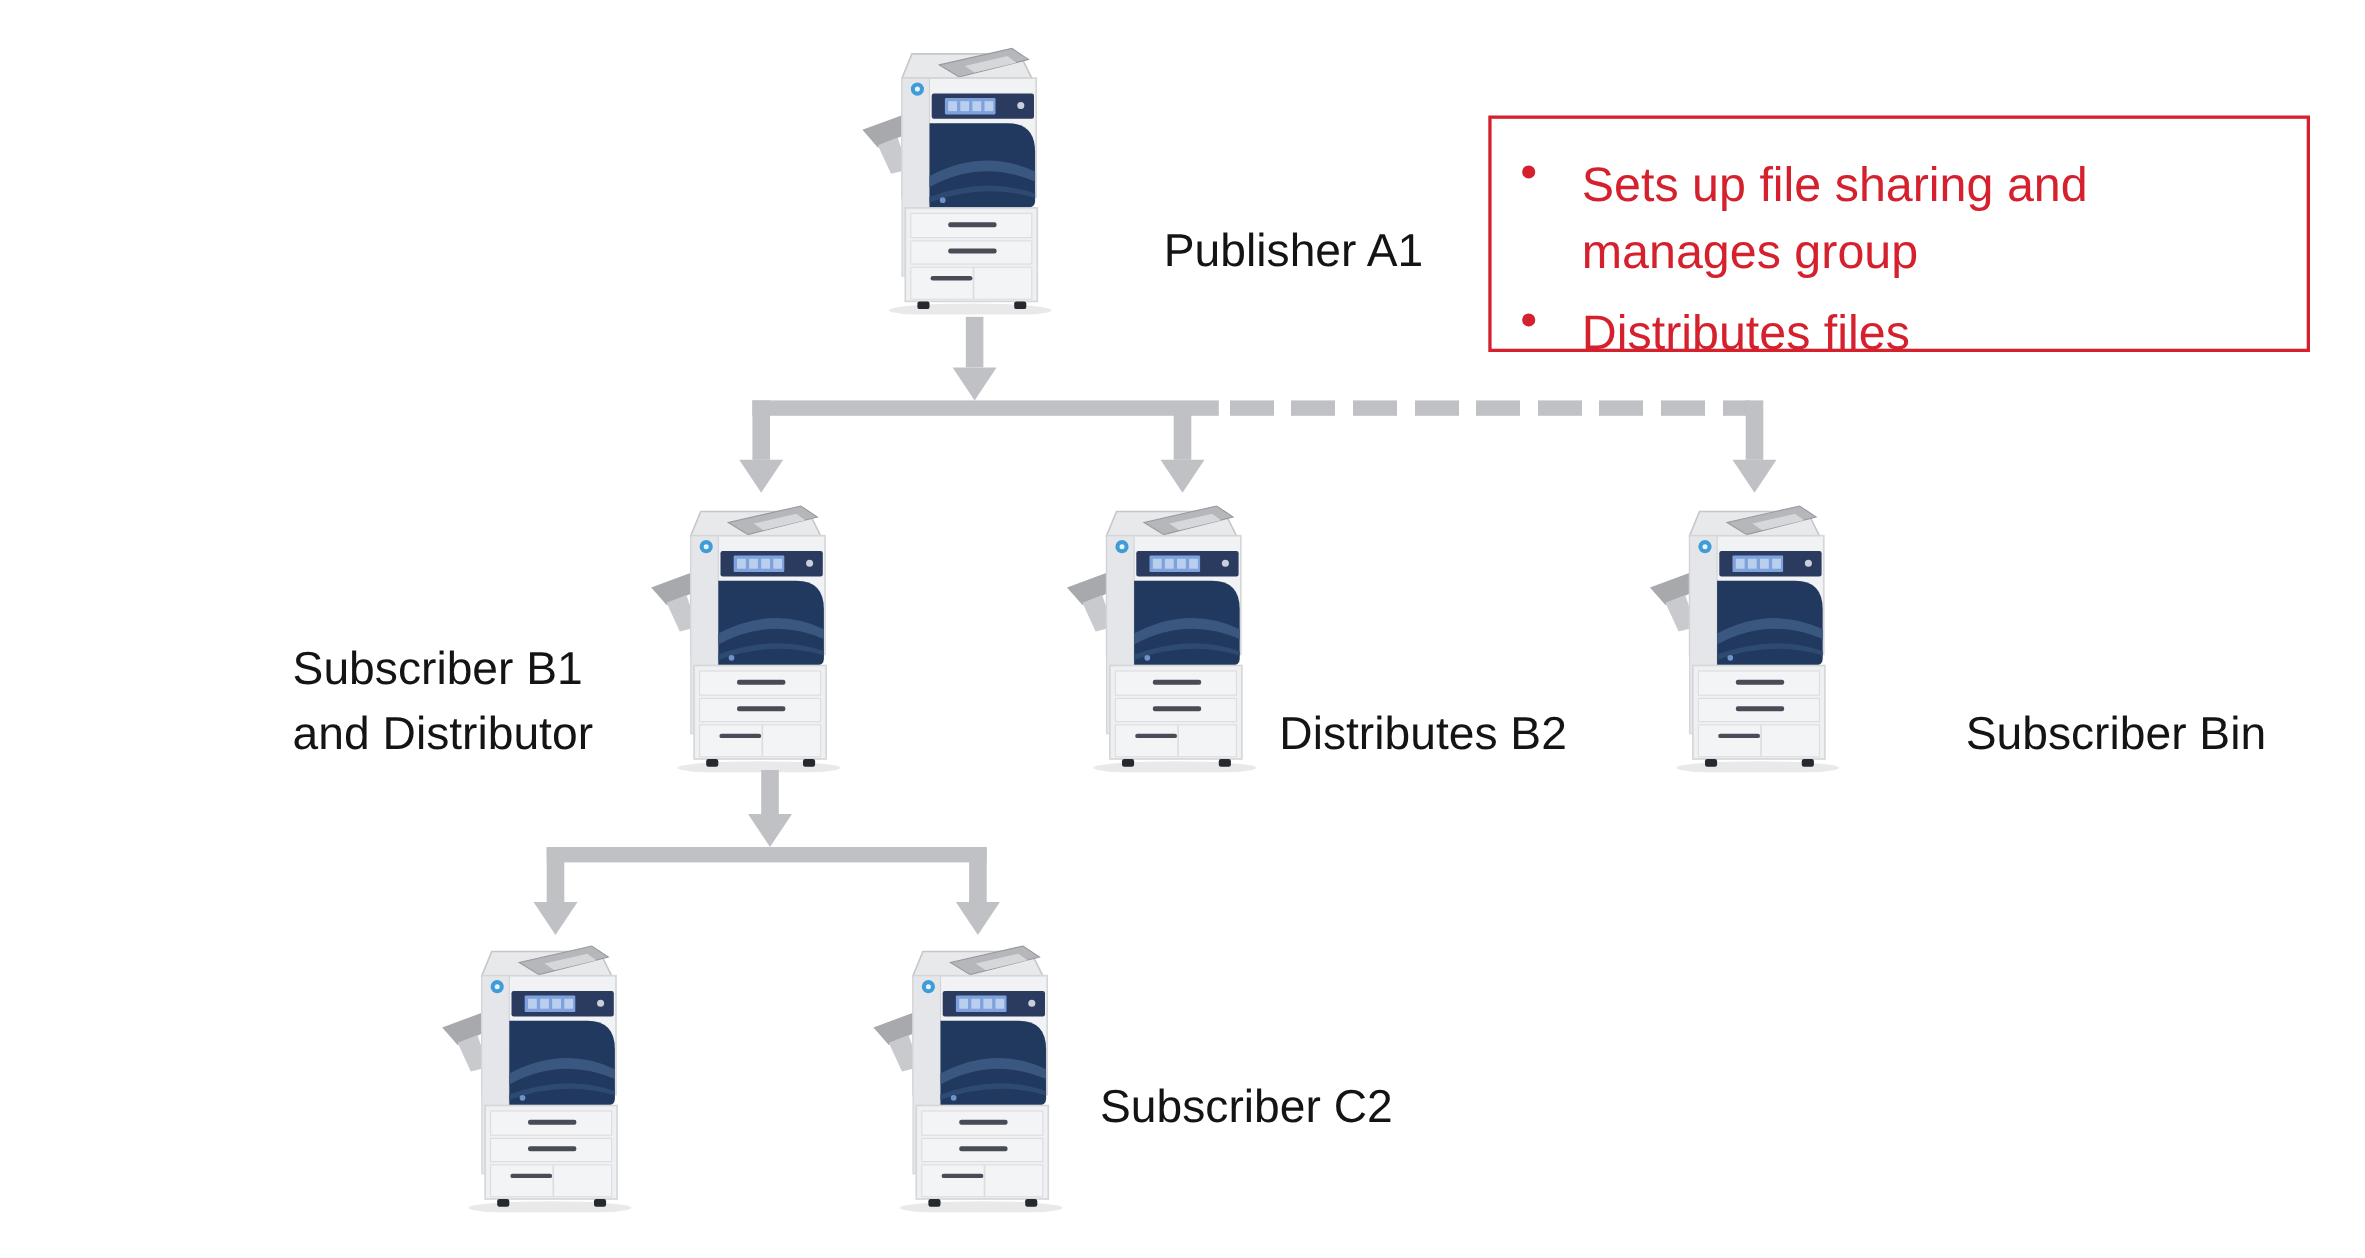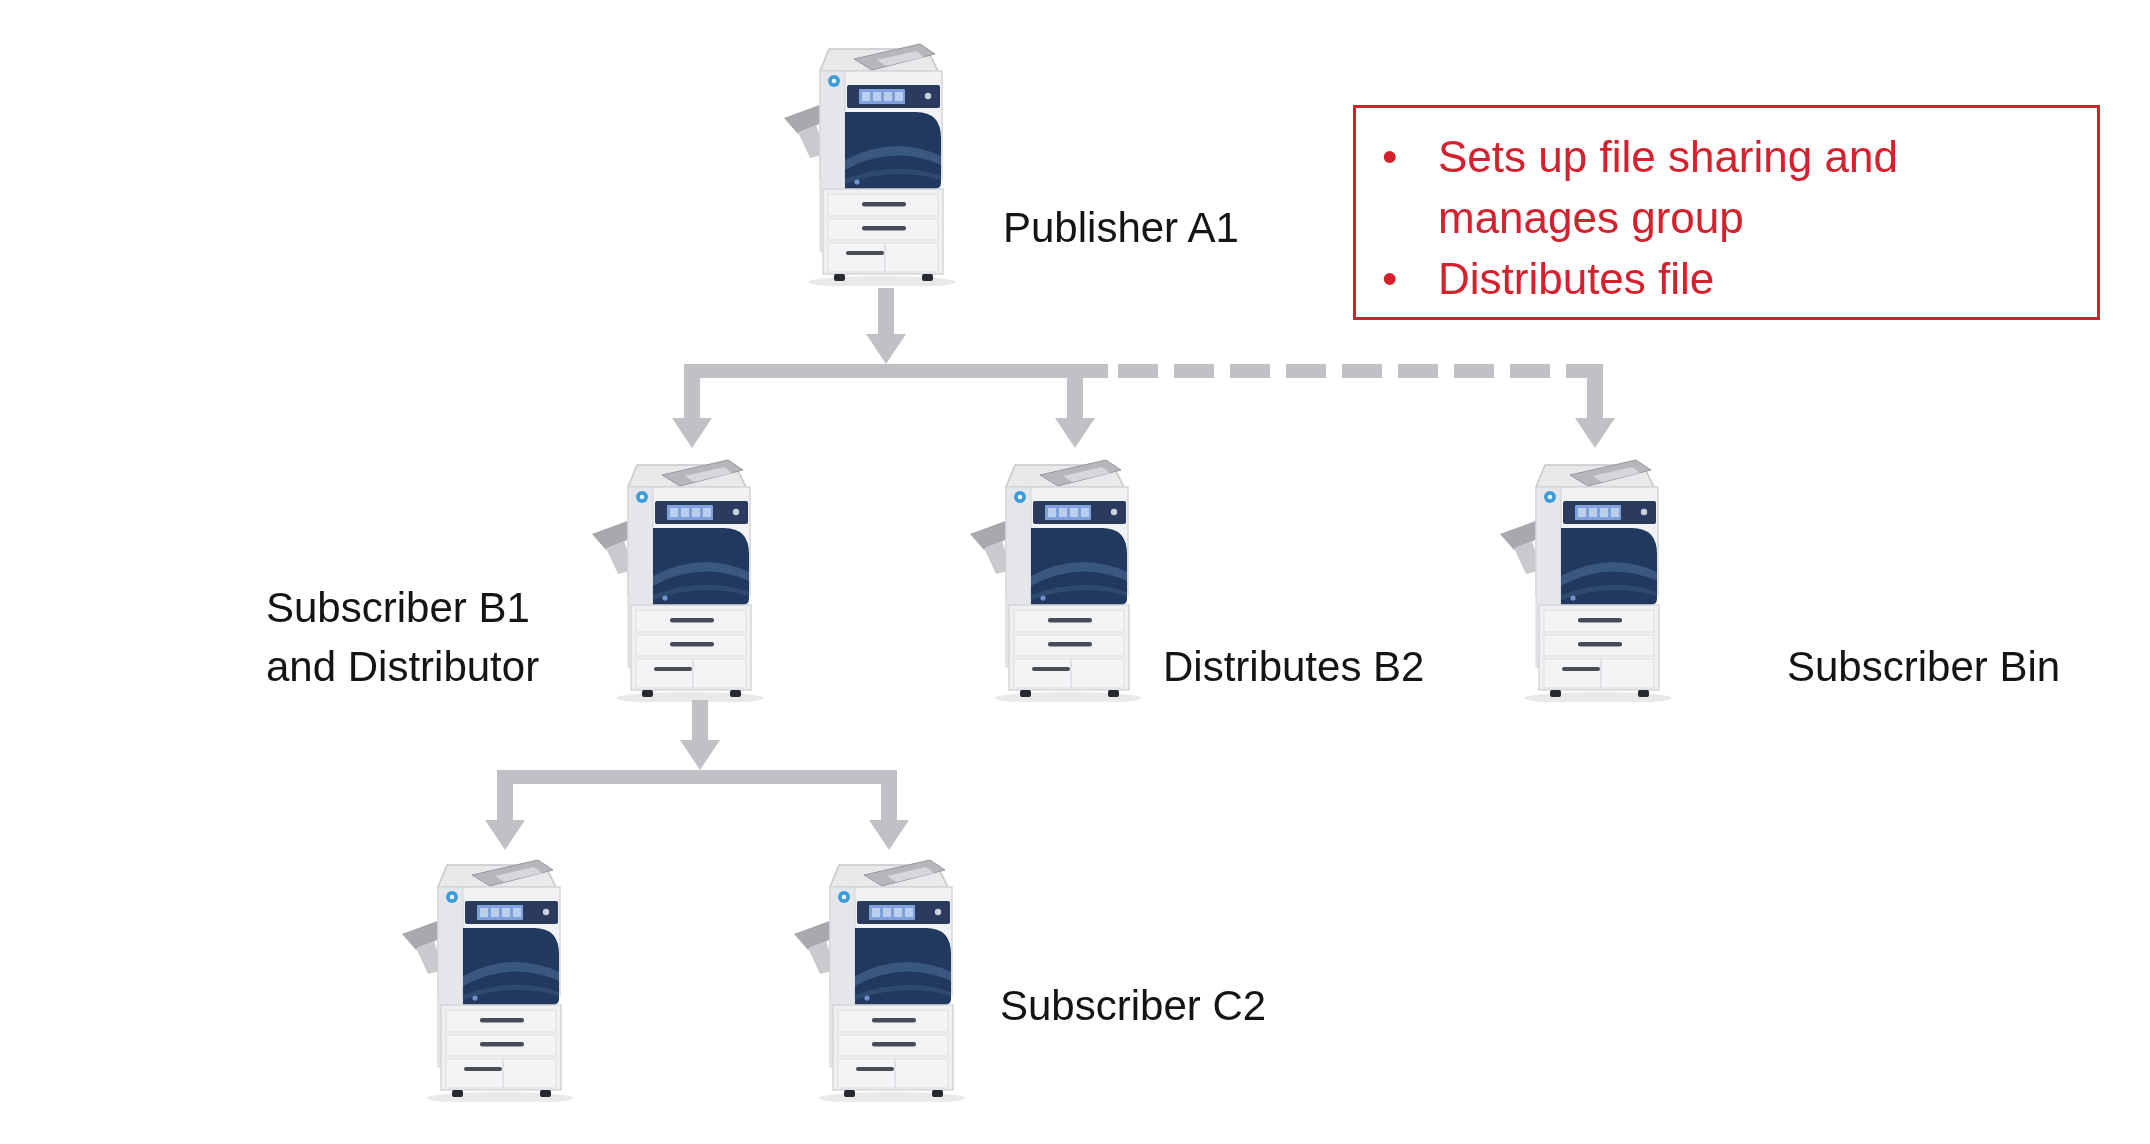--- a/index.html
+++ b/index.html
@@ -26,21 +26,21 @@
     border-top:30px solid #BFC1C4;
   }
   
   .callout{
     position:absolute;left:1353px;top:105px;width:747px;height:215px;
     border:3px solid #D4212D;background:#fff;box-sizing:border-box;
     padding:18px 18px 0 26px;color:#D4212D;font-size:44px;line-height:61px;
   }
   .callout-row{display:flex;align-items:flex-start;}
   .callout-bullet{flex:0 0 56px;text-align:left;}
-  .callout-text{flex:1;}
+  .callout-text{flex:1;margin-top:12px;}
 </style>
 </head>
 <body>
 
 <svg width="0" height="0" style="position:absolute" aria-hidden="true">
   <defs>
     <g id="mfp">
       <ellipse cx="100" cy="246" rx="74" ry="6" fill="#C7C8CA" opacity="0.4"></ellipse>
 
       <polygon points="2,82 40,68 50,82 16,98" fill="#A7A9AD"></polygon>
@@ -122,21 +122,21 @@
   <div class="conn" style="left:692px;top:700px;width:16px;height:40px"></div>
   <div class="arrowhead" style="left:680px;top:740px"></div>
   <div class="conn" style="left:497px;top:770px;width:400px;height:14px"></div>
 
   <div class="conn" style="left:497px;top:770px;width:16px;height:50px"></div>
   <div class="arrowhead" style="left:485px;top:820px"></div>
 
   <div class="conn" style="left:881px;top:770px;width:16px;height:50px"></div>
   <div class="arrowhead" style="left:869px;top:820px"></div>
 
-  <div class="node-label" style="left:1003px;top:198px">
+  <div class="node-label" style="left:1058px;top:198px">
     <span>Publisher A1</span>
   </div>
   <div class="node-label" style="left:266px;top:578px">
     <span>Subscriber B1</span>
     <span>and Distributor</span>
   </div>
   <div class="node-label" style="left:1163px;top:637px">
     <span>Distributes B2</span>
   </div>
   <div class="node-label" style="left:1787px;top:637px">
@@ -146,17 +146,17 @@
     <span>Subscriber C2</span>
   </div>
 
   <div class="callout">
     <div class="callout-row">
       <span class="callout-bullet">•</span>
       <span class="callout-text">Sets up file sharing and manages group</span>
     </div>
     <div class="callout-row">
       <span class="callout-bullet">•</span>
-      <span class="callout-text">Distributes file</span>
+      <span class="callout-text">Distributes files</span>
     </div>
   </div>
 
 </div>
 
 </body></html>

